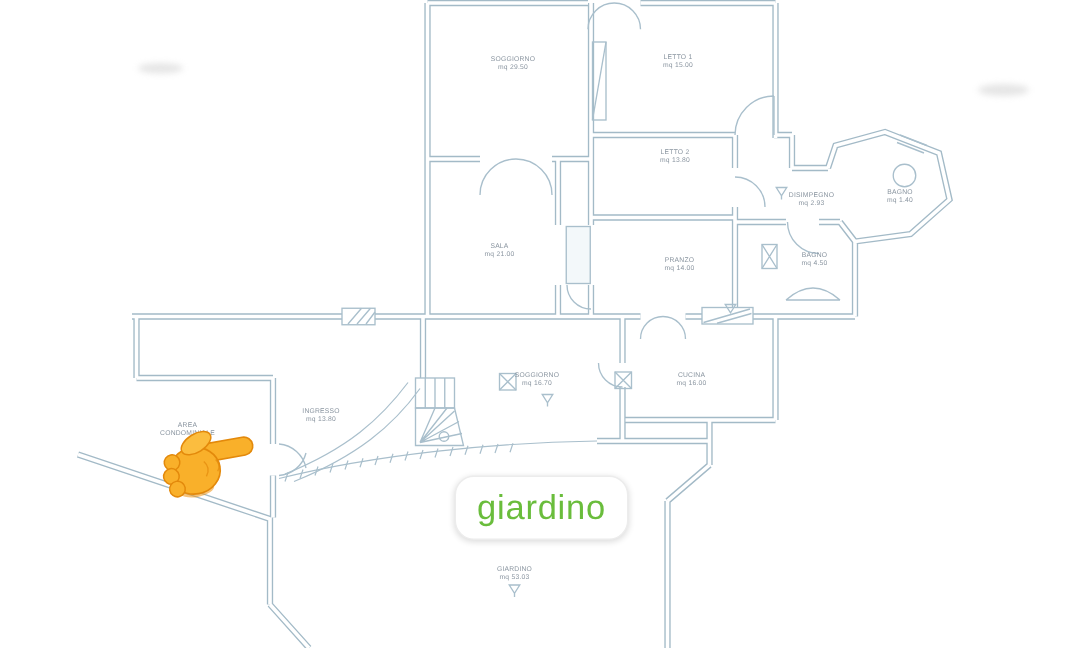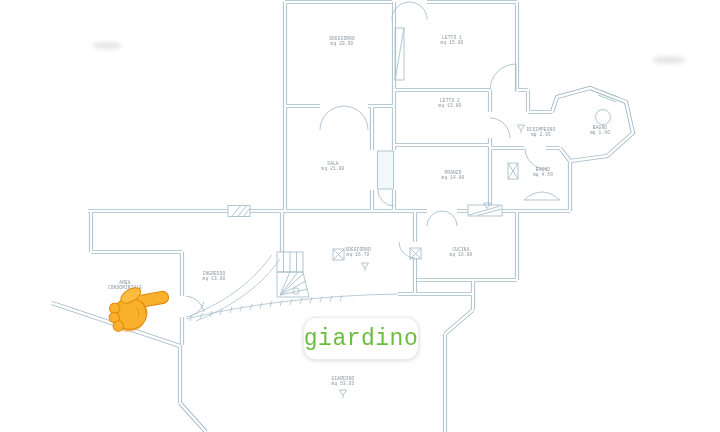--- a/index.html
+++ b/index.html
@@ -1,17 +1,17 @@
 <!DOCTYPE html>
 <html><head>
 <meta charset="utf-8">
 <style>
   html,body{margin:0;padding:0;background:#ffffff;}
   #stage{position:relative;width:720px;height:432px;background:#ffffff;overflow:hidden;
-         font-family:Liberation Mono, monospace;}
+         font-family:Liberation Sans, sans-serif;}
   #plan{position:absolute;left:0;top:0;}
   .rlabel{position:absolute;transform:translate(-50%,-50%) scale(.5);
           display:flex;flex-direction:column;align-items:center;
           color:#8a95a0;font-size:9px;line-height:1.25;white-space:nowrap;
           letter-spacing:.3px;text-align:center;}
   .smudge{position:absolute;background:#bdbdbd;border-radius:50%;
           filter:blur(2.2px);opacity:.38;}
   #giardino-badge{position:absolute;left:303px;top:317px;width:114px;height:41px;
           background:#ffffff;border:1px solid #ececec;border-radius:13px;
           box-shadow:0 1px 4px rgba(0,0,0,.14);

